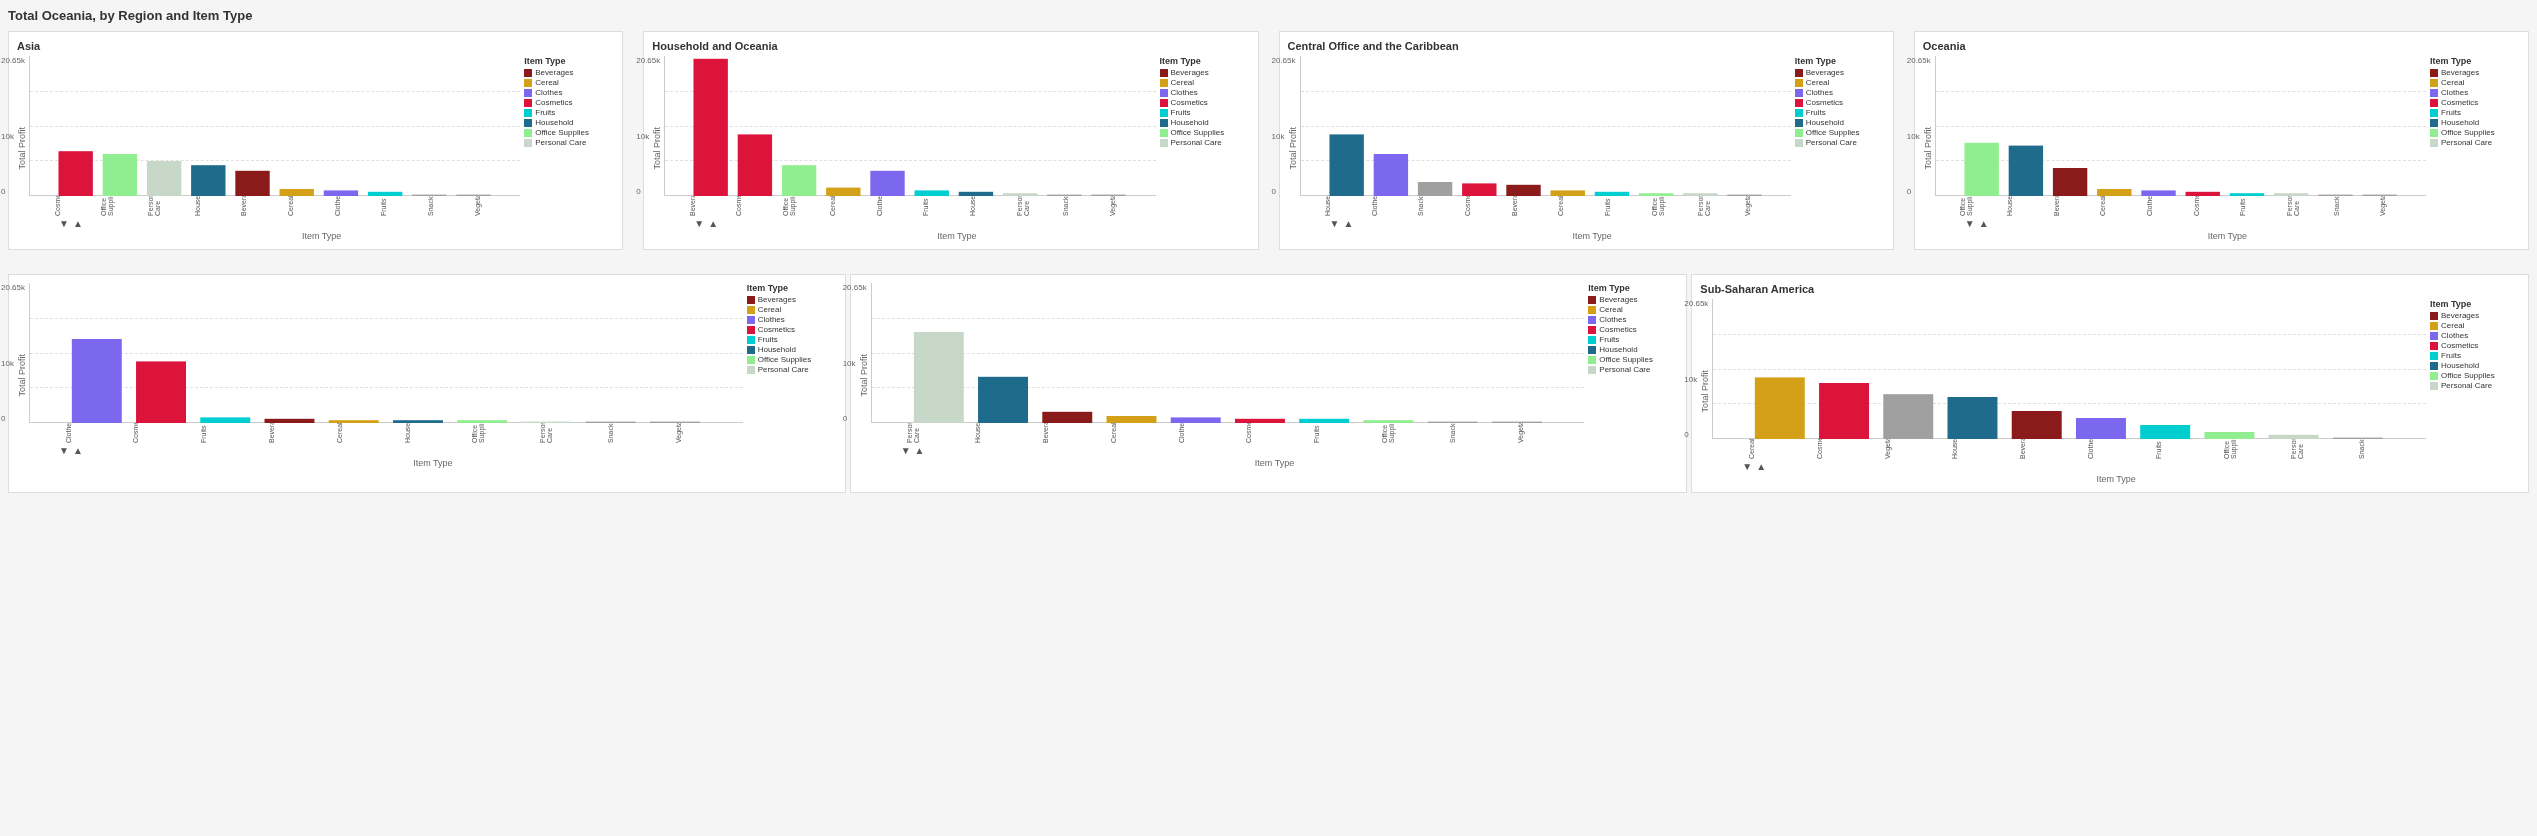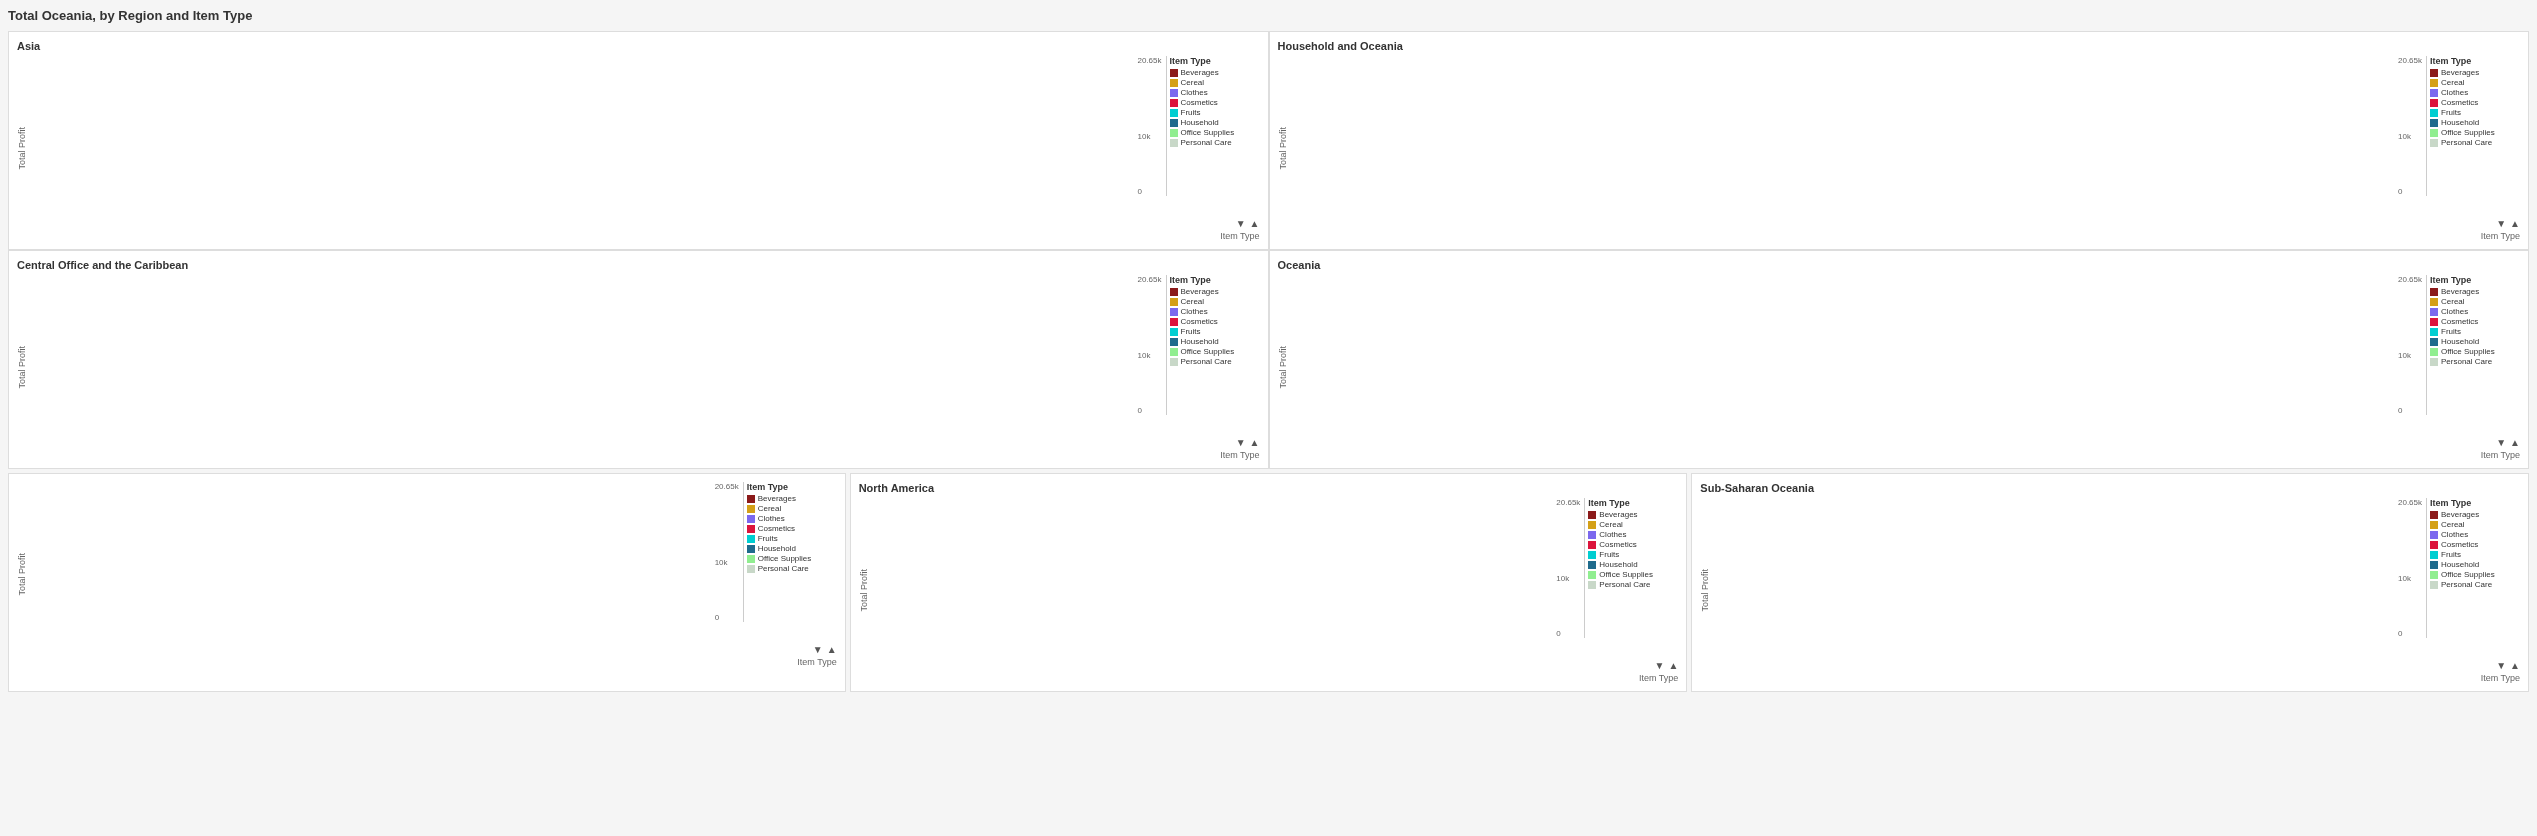--- a/index.html
+++ b/index.html
@@ -10,23 +10,23 @@
       padding: 8px;
     }
     .page-title {
       font-size: 13px;
       font-weight: bold;
       margin-bottom: 8px;
       color: #333;
     }
     .charts-grid {
       display: grid;
-      grid-template-columns: repeat(2, 1fr);
+      grid-template-columns: repeat(4, 1fr);
       grid-template-rows: repeat(2, auto);
-      gap: 0;
+      gap: 20px;
     }
     .chart-panel {
       background: #fff;
       border: 1px solid #ddd;
       padding: 8px;
       position: relative;
     }
     .chart-title {
       font-size: 11px;
       font-weight: bold;
@@ -45,21 +45,20 @@
       font-size: 9px;
       color: #666;
       white-space: nowrap;
       margin-right: 2px;
       align-self: center;
     }
     .chart-content {
       flex: 1;
       display: flex;
       flex-direction: column;
-      align-items: flex-end;
     }
     .bars-and-legend {
       display: flex;
       flex-direction: row;
       align-items: flex-start;
     }
     .bars-container {
       flex: 1;
       position: relative;
       height: 160px;
@@ -598,21 +597,20 @@
           </div>
           <div class="sort-controls">
             <span class="sort-btn">▼</span>
             <span class="sort-btn">▲</span>
           </div>
           <div class="x-axis-label">Item Type</div>
         </div>
       </div>
     </div>
     <div class="chart-panel">
-      <div class="chart-title">North America</div>
       <div class="chart-area">
         <div class="y-axis-label">Total Profit</div>
         <div class="chart-content">
           <div class="bars-and-legend">
             <div class="bars-container">
               <div class="axis-max">20.65k</div>
               <div class="axis-mid">10k</div>
               <div class="axis-zero">0</div>
               <div class="grid-lines">
                 <div class="grid-line-h" style="top: 75%;"></div>
@@ -682,21 +680,21 @@
           </div>
           <div class="sort-controls">
             <span class="sort-btn">▼</span>
             <span class="sort-btn">▲</span>
           </div>
           <div class="x-axis-label">Item Type</div>
         </div>
       </div>
     </div>
     <div class="chart-panel">
-      <div class="chart-title">Sub-Saharan Oceania</div>
+      <div class="chart-title">Sub-Saharan America</div>
       <div class="chart-area">
         <div class="y-axis-label">Total Profit</div>
         <div class="chart-content">
           <div class="bars-and-legend">
             <div class="bars-container">
               <div class="axis-max">20.65k</div>
               <div class="axis-mid">10k</div>
               <div class="axis-zero">0</div>
               <div class="grid-lines">
                 <div class="grid-line-h" style="top: 75%;"></div>

